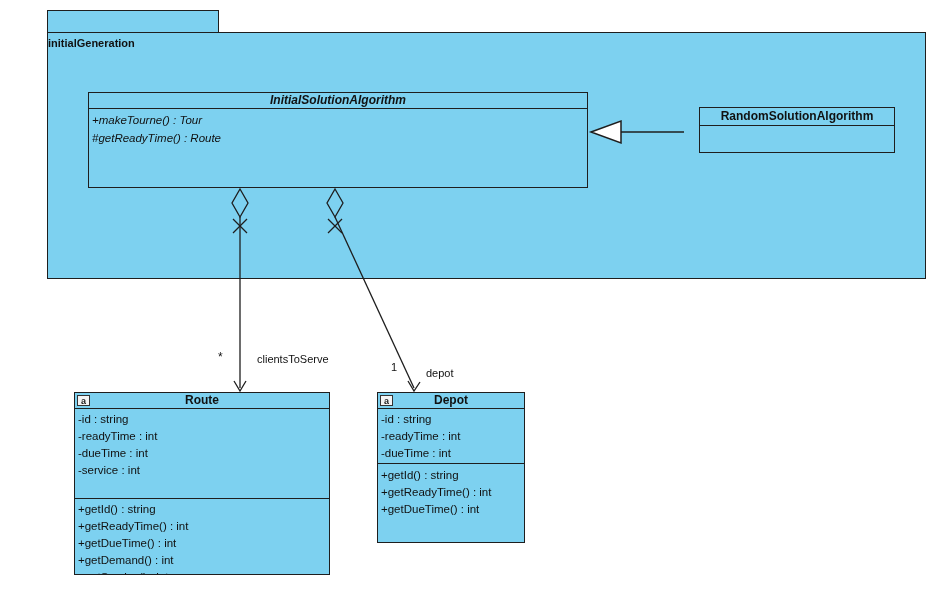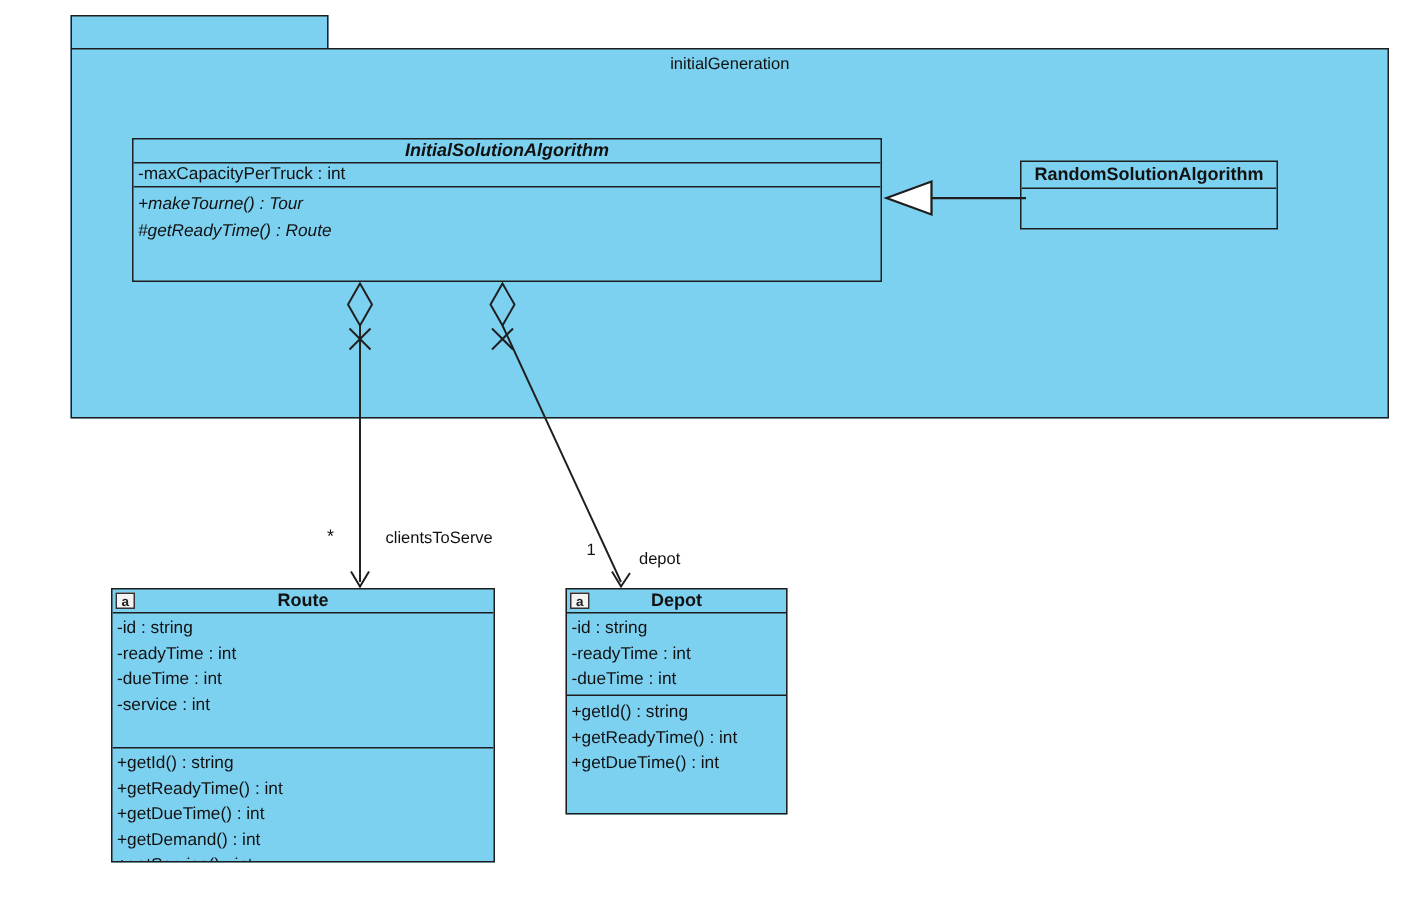--- a/index.html
+++ b/index.html
@@ -6,40 +6,40 @@
   body{
     width:945px;height:600px;position:relative;background:#ffffff;
     font-family:"Liberation Sans",sans-serif;color:#111;
     overflow:hidden;
   }
   .abs{position:absolute;box-sizing:border-box;}
   .shape{background:#7DD1F0;border:1.5px solid #1E1E1E;}
   
   .pkg-tab{left:47px;top:10px;width:172px;height:23px;}
   .pkg-body{left:47px;top:32px;width:879px;height:247px;}
-  .pkg-name{left:0;top:4px;width:100%;text-align:center;font-size:11px;}
+  .pkg-name{left:0;top:4px;width:100%;text-align:left;font-size:11px;font-weight:bold;}
   
   .uml-class{overflow:hidden;}
   .uml-title{position:relative;font-weight:bold;font-size:12px;text-align:center;
     border-bottom:1.5px solid #1E1E1E;box-sizing:border-box;}
   .badge{position:absolute;left:2px;top:2px;width:13px;height:11px;background:#f4f4f4;
     border:1px solid #333;font-size:9px;font-weight:bold;line-height:10px;text-align:center;
     box-sizing:border-box;color:#222;}
   .row{font-size:11.5px;white-space:nowrap;padding-left:3px;}
   .sect{box-sizing:border-box;}
   
   .isa{left:88px;top:92px;width:500px;height:96px;}
   .isa .uml-title{height:16px;line-height:14px;font-style:italic;}
   .isa-attrs{height:16px;border-bottom:1.5px solid #1E1E1E;}
   .isa-attrs .row{line-height:15px;}
   .isa-methods{padding-top:2px;}
   .isa-methods .row{line-height:18px;}
   .italic{font-style:italic;}
   
-  .rsa{left:680px;top:107px;width:172px;height:46px;}
+  .rsa{left:699px;top:107px;width:196px;height:46px;}
   .rsa .uml-title{height:18px;line-height:17px;}
   
   .client{left:74px;top:392px;width:256px;height:183px;}
   .client .uml-title{height:16px;line-height:14px;}
   .c-attrs{height:90px;border-bottom:1.5px solid #1E1E1E;padding-top:2px;}
   .c-attrs .row,.c-methods .row{line-height:17px;}
   .c-methods{padding-top:2px;}
   
   .depot{left:377px;top:392px;width:148px;height:151px;}
   .depot .uml-title{height:16px;line-height:14px;}
@@ -55,23 +55,20 @@
 </head>
 <body>
 
 <div class="abs shape pkg-tab"></div>
 <div class="abs shape pkg-body">
   <div class="abs pkg-name">initialGeneration</div>
 </div>
 
 <div class="abs shape uml-class isa">
   <div class="uml-title">InitialSolutionAlgorithm</div>
-  <div class="sect isa-attrs">
-    <div class="row">-maxCapacityPerTruck : int</div>
-  </div>
   <div class="sect isa-methods">
     <div class="row italic">+makeTourne() : Tour</div>
     <div class="row italic">#getReadyTime() : Route</div>
   </div>
 </div>
 
 <div class="abs shape uml-class rsa">
   <div class="uml-title">RandomSolutionAlgorithm</div>
   <div class="sect"></div>
 </div>

